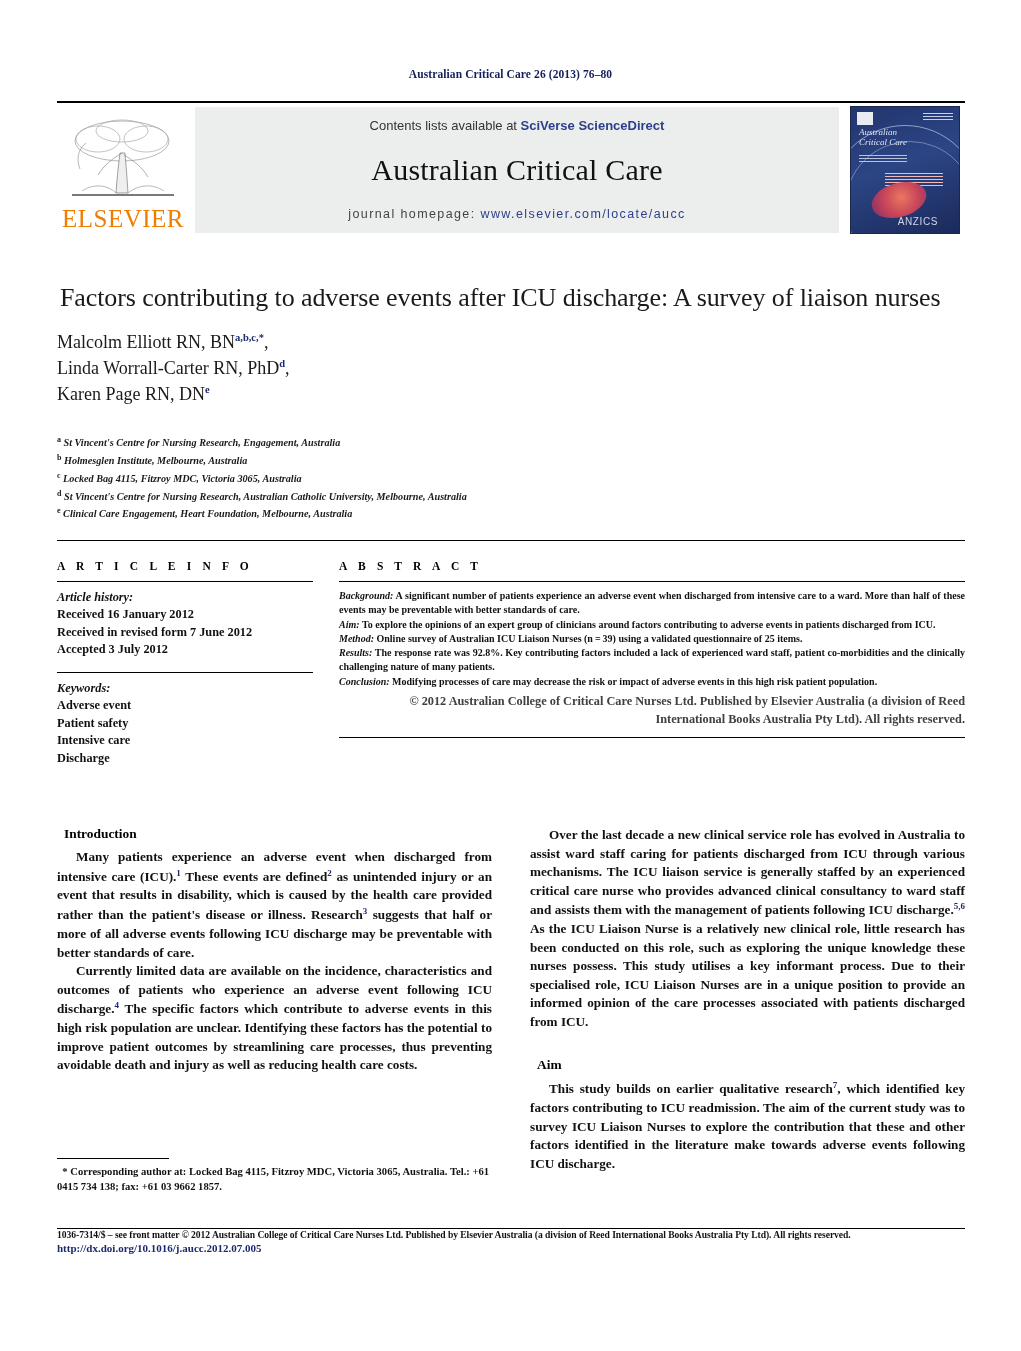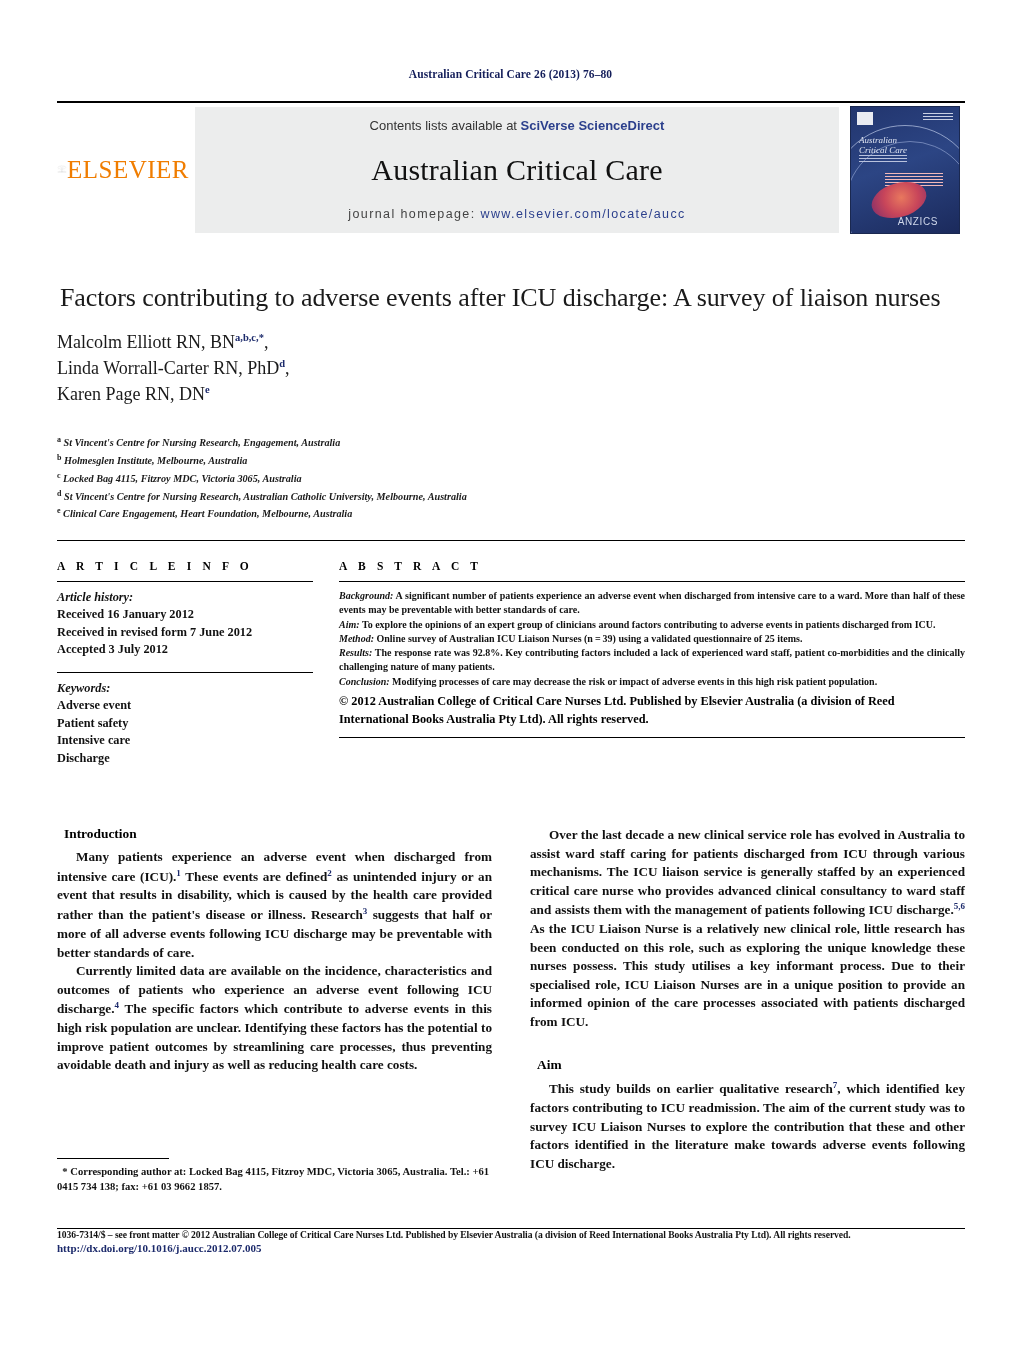--- a/index.html
+++ b/index.html
@@ -47,21 +47,21 @@
     display: flex;
     align-items: stretch;
     gap: 6px;
     height: 132px;
     box-sizing: border-box;
   }
   .elsevier-block {
     width: 132px;
     flex: 0 0 132px;
     display: flex;
-    flex-direction: row;
+    flex-direction: column;
     align-items: center;
     justify-content: flex-end;
     padding-bottom: 2px;
   }
   .tree-svg { display:block; }
   .elsevier-word {
     font-family: "Liberation Serif", serif;
     font-size: 25px;
     letter-spacing: .5px;
     color: #f07d00;
@@ -120,21 +120,21 @@
   .cover .cv-top {
     position:absolute; top:5px; left:6px;
     width: 16px; height: 13px; background:#e9ebf2;
   }
   .cover .cv-topr {
     position:absolute; top:6px; right:6px;
     width: 30px; height: 7px;
     background: repeating-linear-gradient(to bottom,#c9d0e4 0 1px, transparent 1px 3px);
   }
   .cover .cv-title {
-    position:absolute; top:28px; left:8px;
+    position:absolute; top:20px; left:8px;
     font-family: "Liberation Serif", serif;
     font-style: italic;
     font-size: 9px;
     line-height: 1.15;
     color: #dfe4f2;
   }
   .cover .cv-sub {
     position:absolute; top:48px; left:8px;
     width:48px; height:9px;
     background: repeating-linear-gradient(to bottom,#b9c2dd 0 1px, transparent 1px 3px);
@@ -259,25 +259,26 @@
     font-family: "Liberation Serif", serif;
     font-size: 10px;
     font-weight: bold;
     line-height: 1.43;
     text-align: justify;
     color: #111;
   }
   .abs-body .lead { font-style: italic; }
   .abs-copy {
     margin-top: 4px;
+    text-align: right;
     font-family: "Liberation Serif", serif;
     font-size: 12.3px;
     font-weight: bold;
     line-height: 1.43;
-    color: #000000;
+    color: #404040;
   }
   .abs-rule-bottom {
     border-top: 1px solid #000;
     margin-top: 9px;
   }
 
   
   .body-cols {
     position: absolute;
     top: 826px;

